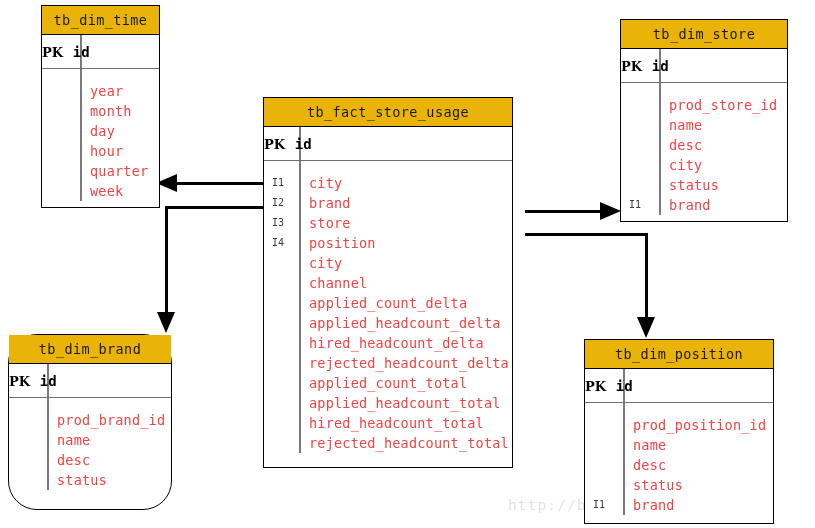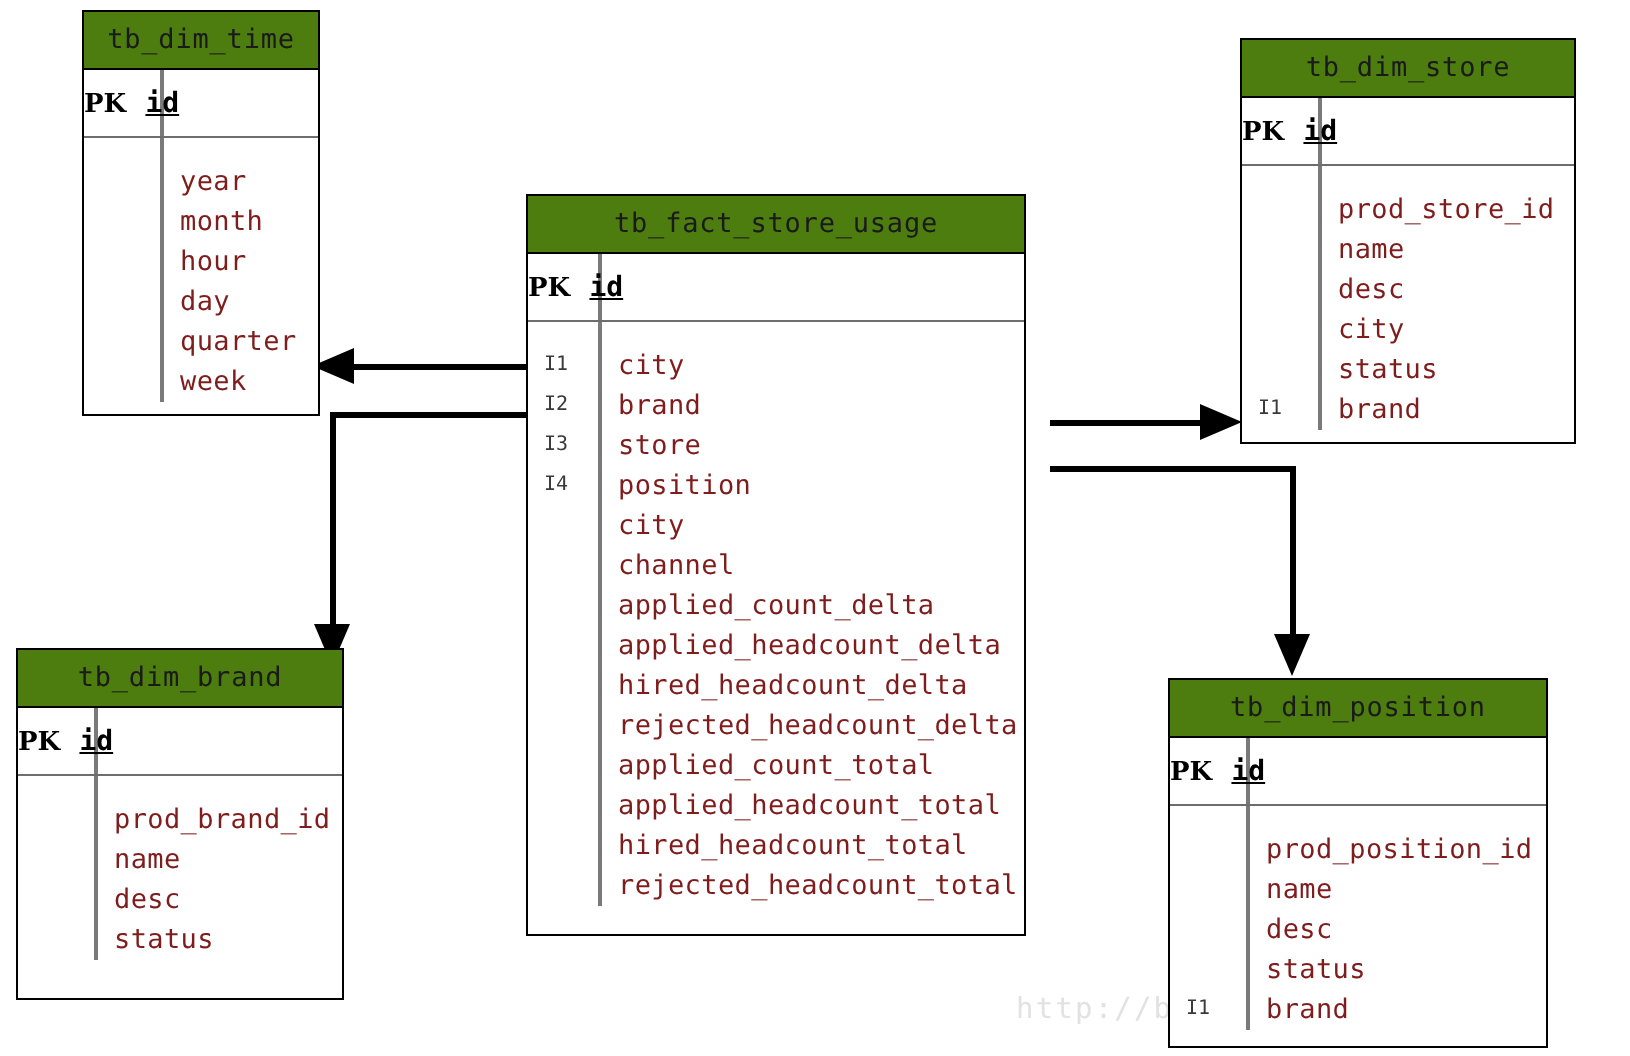--- a/index.html
+++ b/index.html
@@ -33,21 +33,21 @@
   
   .entity {
     position: absolute;
     box-sizing: border-box;
     border: 1.5px solid #000000;
     background: #ffffff;
     z-index: 3;
   }
   .entity-title {
     box-sizing: border-box;
-    background: #4d7c0f;
+    background: #eab308;
     border-bottom: 1.5px solid #000000;
     text-align: center;
     font-family: "DejaVu Sans Mono", monospace;
     font-size: 13.5px;
     color: #1a1a1a;
     letter-spacing: 0.4px;
     padding: 6px 2px 6px 2px;
     white-space: nowrap;
   }
   .entity-body {
@@ -84,36 +84,35 @@
     padding-left: 8px;
     box-sizing: border-box;
     font-size: 10px;
     color: #3a3a3a;
   }
   .row .namecell {
     position: absolute;
     top: 0;
     left: calc(var(--keycol, 38px) + 10px);
     font-size: 13.5px;
-    color: #7f1d1d;
+    color: #ef4444;
     letter-spacing: 0.2px;
   }
   .pk-section .keycell {
     line-height: 34px;
     font-family: "DejaVu Serif", serif;
     font-weight: bold;
     font-size: 13px;
     color: #000000;
     margin-top: 44px;
   }
   .pk-section .namecell {
     line-height: 34px;
     font-size: 14px;
     color: #000000;
-    text-decoration: underline;
     font-weight: bold;
   }
   .spacer-row { height: 12px; }
 
   
   .conn {
     position: absolute;
     background: #000000;
     z-index: 2;
   }
@@ -173,25 +172,25 @@
       <div class="row">
         <span class="keycell"></span>
         <span class="namecell">year</span>
       </div>
       <div class="row">
         <span class="keycell"></span>
         <span class="namecell">month</span>
       </div>
       <div class="row">
         <span class="keycell"></span>
+        <span class="namecell">day</span>
+      </div>
+      <div class="row">
+        <span class="keycell"></span>
         <span class="namecell">hour</span>
-      </div>
-      <div class="row">
-        <span class="keycell"></span>
-        <span class="namecell">day</span>
       </div>
       <div class="row">
         <span class="keycell"></span>
         <span class="namecell">quarter</span>
       </div>
       <div class="row">
         <span class="keycell"></span>
         <span class="namecell">week</span>
       </div>
     </div>
@@ -292,21 +291,21 @@
         <span class="keycell"></span>
         <span class="namecell">status</span>
       </div>
       <div class="row">
         <span class="keycell">I1</span>
         <span class="namecell">brand</span>
       </div>
     </div>
   </div>
 
-  <div class="entity" style="left:8px; top:324px; width:164px; height:176px;">
+  <div class="entity" style="left:8px; top:334px; width:164px; height:176px;border-radius:29px;">
     <div class="entity-title">tb_dim_brand</div>
     <div class="entity-body" style="--keycol:38px;">
       <div class="pk-section">
         <span class="keycell">PK</span>
         <span class="namecell">id</span>
       </div>
       <div class="spacer-row"></div>
       <div class="row">
         <span class="keycell"></span>
         <span class="namecell">prod_brand_id</span>

